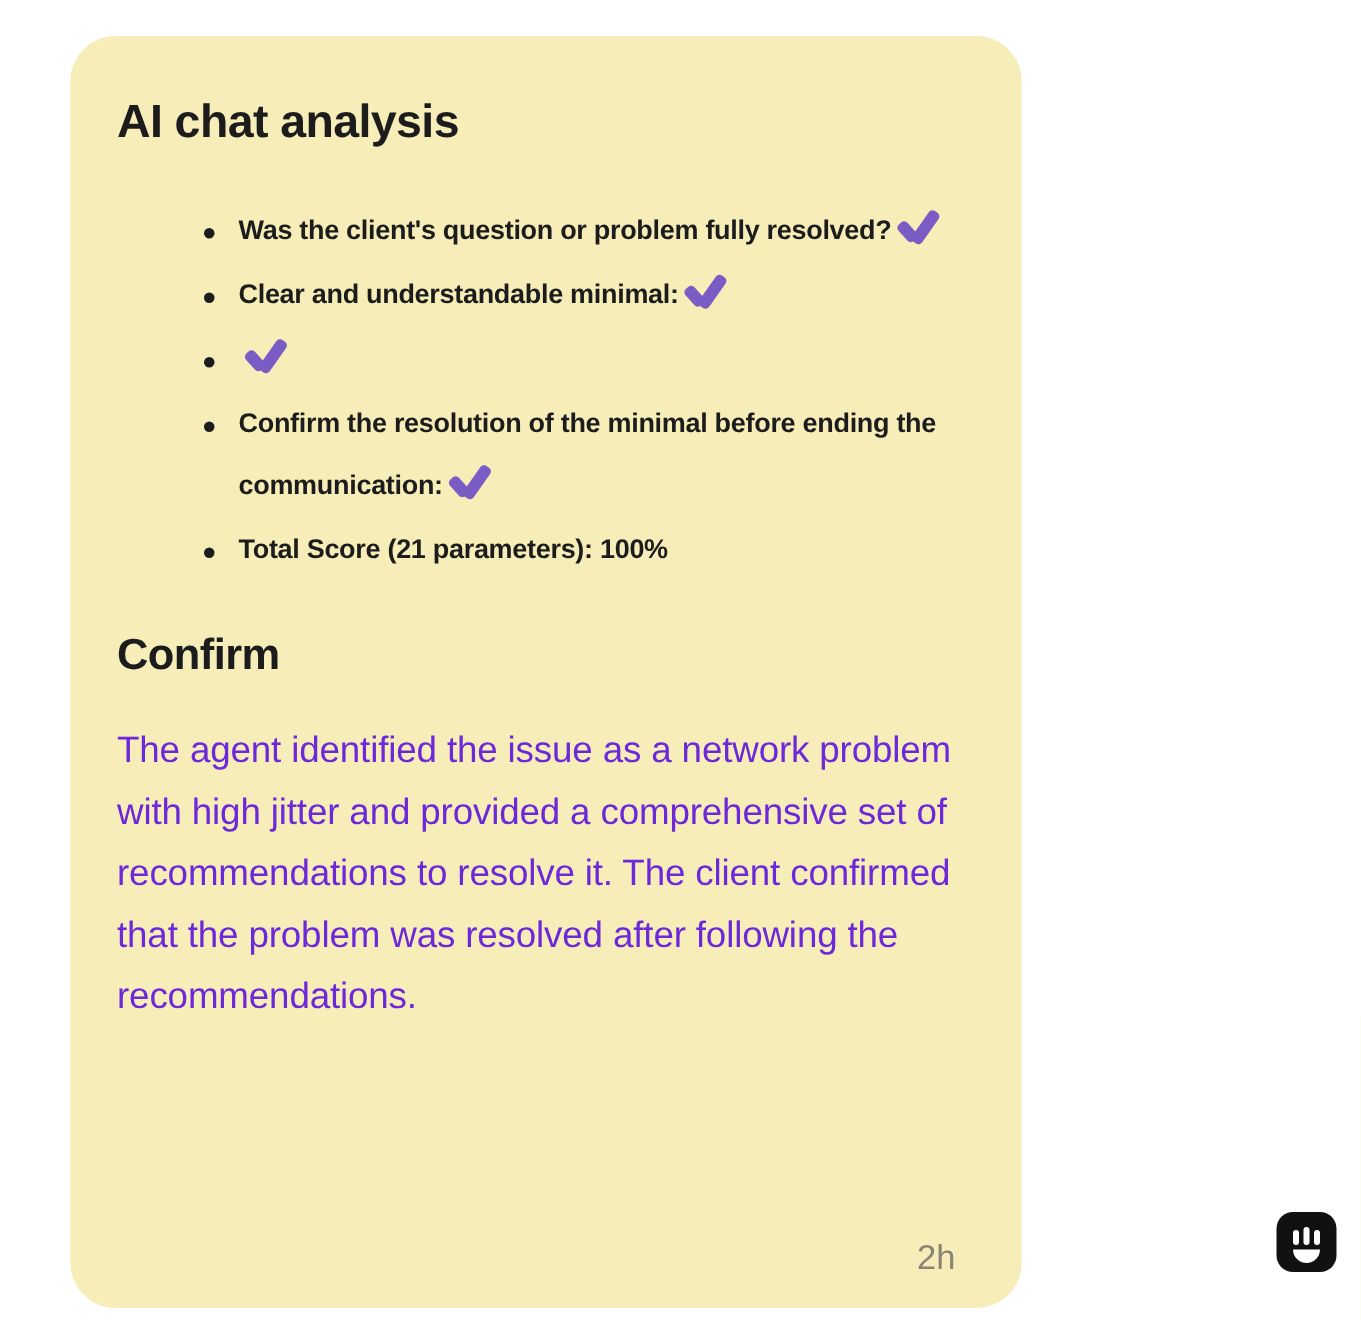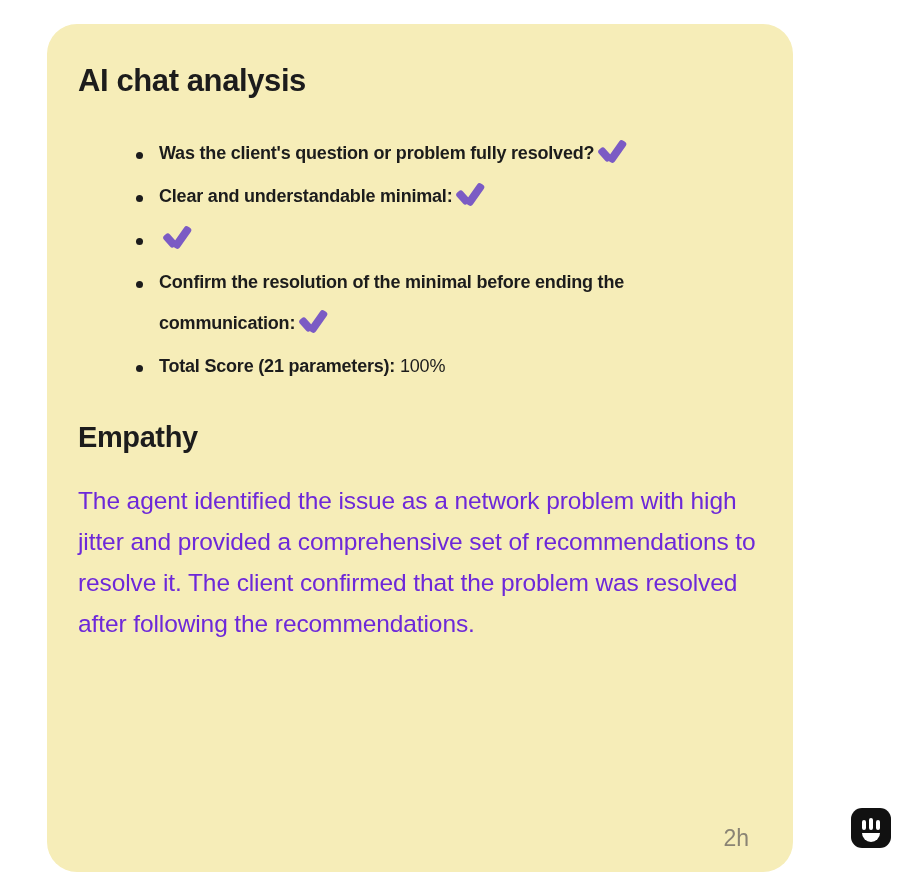--- a/index.html
+++ b/index.html
@@ -20,21 +20,21 @@
     width: 907px;
     height: 880px;
     background: #ffffff;
   }
 
   
   .message-card {
     position: absolute;
     left: 47px;
     top: 24px;
-    width: 746px;
+    width: 634px;
     height: 848px;
     background: #F6EDB8;
     border-radius: 30px;
     box-sizing: border-box;
     padding: 26px 32px 0 31px;
     overflow: hidden;
   }
 
   .card-title {
     font-size: 31px;
@@ -78,21 +78,21 @@
     left: 0;
     width: 7px;
     height: 7px;
     border-radius: 50%;
     background: #1c1c1c;
   }
   .label-text {
     font-weight: bold;
   }
   .value-text {
-    font-weight: normal;
+    font-weight: bold;
   }
 
   
   .check-icon {
     display: inline-block;
     position: relative;
     width: 28px;
     height: 22px;
     vertical-align: -3px;
     margin-left: 4px;
@@ -207,21 +207,21 @@
       <li class="criteria-item">
         <span class="bullet"></span><span class="label-text">Confirm the resolution of the minimal before ending the communication:</span><span class="check-icon"></span>
       </li>
 
       <li class="criteria-item">
         <span class="bullet"></span><span class="label-text">Total Score (21 parameters):</span> <span class="value-text">100%</span>
       </li>
 
     </ul>
 
-    <h2 class="summary-title">Empathy</h2>
+    <h2 class="summary-title">Confirm</h2>
 
     <p class="summary-body">The agent identified the issue as a network problem with high jitter and provided a comprehensive set of recommendations to resolve it. The client confirmed that the problem was resolved after following the recommendations.</p>
 
     <div class="timestamp">2h</div>
 
   </div>
 
   <div class="avatar">
     <div class="face">
       <span class="bar bar-left"></span>

